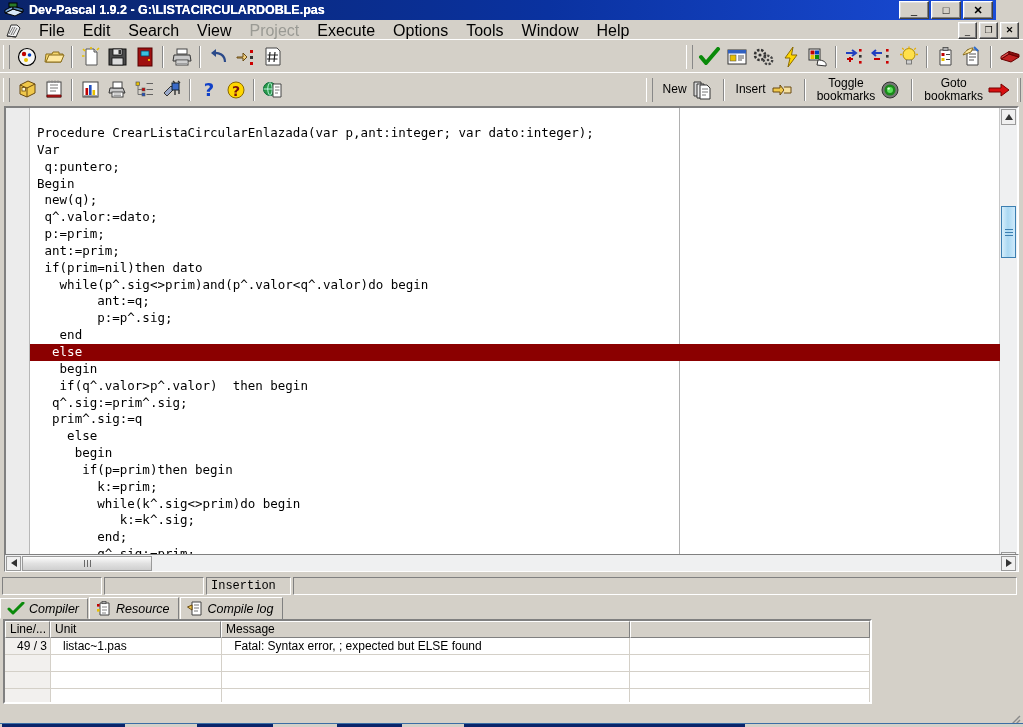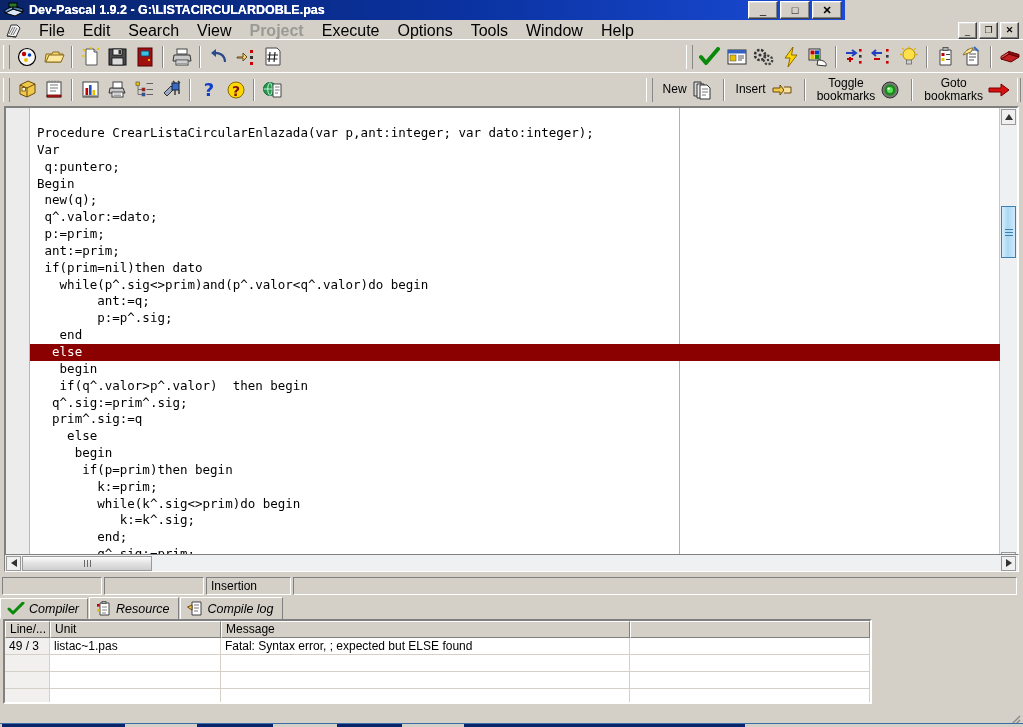--- a/index.html
+++ b/index.html
@@ -8,21 +8,21 @@
     overflow: hidden;
     background: #d4d0c8;
     font-family: "Liberation Sans", sans-serif;
     font-size: 12px;
     color: #000;
   }
   #app { position: relative; width: 1023px; height: 727px; }
 
   
   .titlebar {
-    position: absolute; left: 0; top: 0; width: 845px; height: 20px;
+    position: absolute; left: 0; top: 0; width: 996px; height: 20px;
     background: linear-gradient(to right, #0a246a 0%, #0a32a0 55%, #1a4cd8 100%);
     display: flex; align-items: center;
   }
   .title-icon {
     width: 22px; height: 16px; margin-left: 3px; margin-right: 4px;
     position: relative; flex: none;
   }
   .title-text {
     color: #fff; font-weight: bold; font-size: 12.5px;
     letter-spacing: 0px; white-space: nowrap; flex: 1 1 auto;
@@ -46,21 +46,21 @@
   .menubar {
     position: absolute; left: 0; top: 20px; width: 1023px; height: 22px;
     background: #d4d0c8; display: flex; align-items: center;
     border-bottom: 1px solid #fff;
   }
   .menu-logo { width: 22px; height: 18px; margin: 0 4px 0 4px; position: relative; flex: none; }
   .menu-items { display: flex; align-items: center; height: 100%; }
   .menu-item {
     padding: 3px 9px; font-size: 16px; color: #000; white-space: nowrap; cursor: default;
   }
-  .menu-item.disabled { color: #9a9a94; font-weight: bold; }
+  .menu-item.disabled { color: #9a9a94; }
   .mdi-btns { position: absolute; right: 4px; top: 2px; display: flex; gap: 2px; }
   .mdi-btn {
     width: 17px; height: 15px; background: #d4d0c8;
     border: 1px solid; border-color: #fff #404040 #404040 #fff;
     box-shadow: inset -1px -1px 0 #808080, inset 1px 1px 0 #dfdfdf;
     position: relative; cursor: default;
   }
   .mdi-btn .g {
     position: absolute; inset: 0; display: flex; align-items: center;
     justify-content: center; font-size: 9px; line-height: 1;
@@ -189,21 +189,21 @@
   
   .statusbar {
     position: absolute; left: 0; top: 575px; width: 1023px; height: 21px;
     background: #d4d0c8; display: flex; align-items: center; padding: 0 2px;
     box-sizing: border-box;
   }
   .sb-panel {
     height: 18px; margin-right: 2px; box-sizing: border-box;
     border: 1px solid; border-color: #808080 #fff #fff #808080;
     background: #d4d0c8; display: flex; align-items: center;
-    padding-left: 4px; font-size: 12px; color: #000; white-space: nowrap;
+    padding-left: 4px; font-size: 12px; color: #000; white-space: nowrap; font-family: Liberation Mono, monospace;
   }
 
   
   .tabs {
     position: absolute; left: 0; top: 598px; width: 1017px; height: 21px;
     display: flex; align-items: center; font-style: italic;
   }
   .tab {
     height: 24px; display: flex; align-items: center; gap: 4px;
     padding: 0 8px 0 6px; box-sizing: border-box; cursor: default;
@@ -223,21 +223,21 @@
   .grid-head { display: flex; height: 17px; background: #d4d0c8; }
   .gh-cell {
     box-sizing: border-box; height: 17px; line-height: 15px;
     padding-left: 4px; font-size: 12px; background: #d4d0c8;
     border: 1px solid; border-color: #fff #808080 #808080 #fff;
     white-space: nowrap; overflow: hidden; cursor: default;
   }
   .grid-row { display: flex; height: 17px; }
   .gr-cell {
     box-sizing: border-box; height: 17px; line-height: 16px;
-    padding-left: 4px; font-size: 12px; background: #fff;
+    padding-left: 12px; font-size: 12px; background: #fff;
     border-right: 1px solid #d4d0c8; border-bottom: 1px solid #d4d0c8;
     white-space: nowrap; overflow: hidden; color: #000;
   }
   .gr-cell.first { background: #f2f0ee; }
   .grid-empty-row { display: flex; height: 17px; }
 
   
   .bottom-strip {
     position: absolute; left: 0; top: 706px; width: 1023px; height: 21px;
     background: #d4d0c8;

